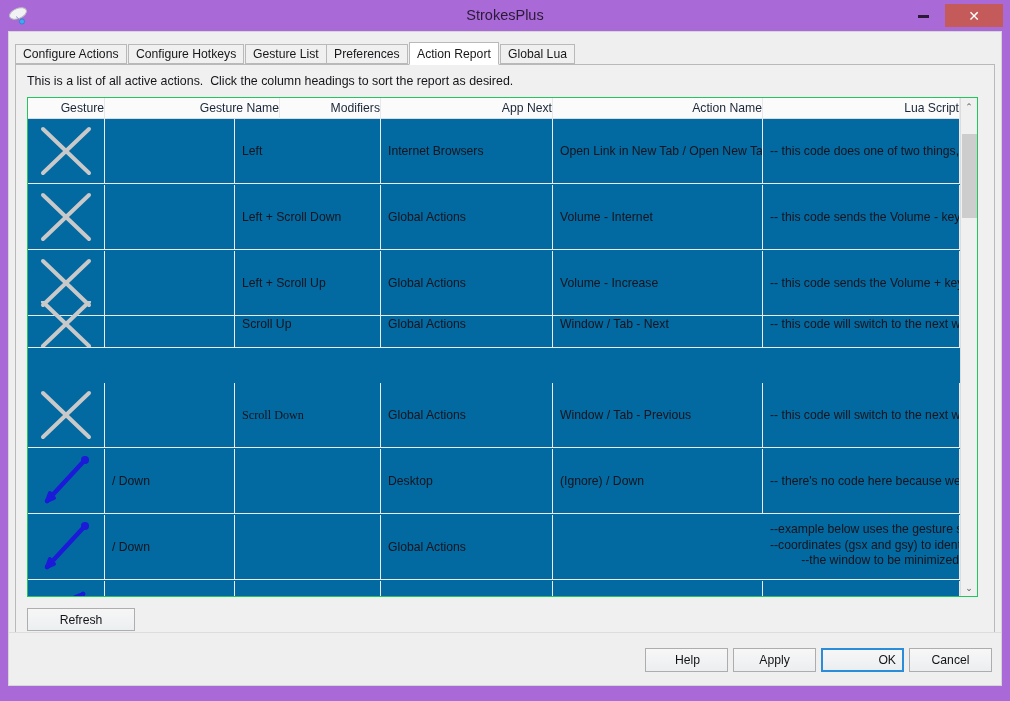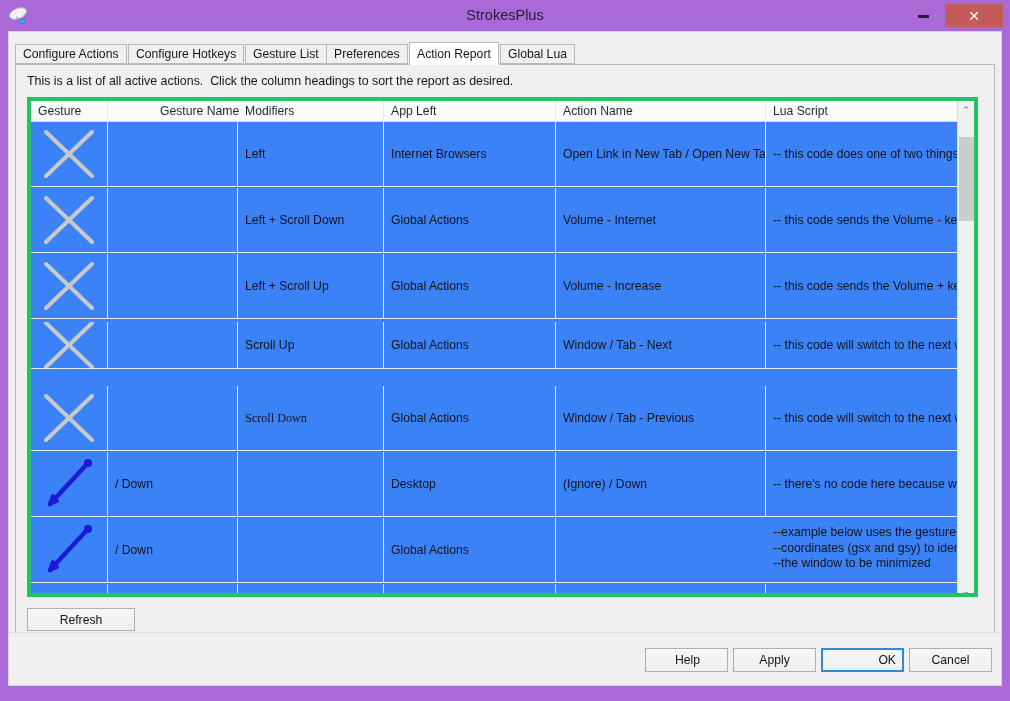--- a/index.html
+++ b/index.html
@@ -117,23 +117,24 @@
     font-size: 12.4px;
     color: #15151a;
     white-space: pre;
   }
 
   
   #grid {
     position: absolute;
     left: 11px; top: 32px;
     width: 951px; height: 500px;
-    background: #3b82f6;
-    border: 4px solid #22c55e;
+    background: #0369a1;
+    border: 1px solid #22c55e;
     overflow: hidden;
+    text-align: right;
   }
   #grid-inner {
     position: absolute; left: 0; top: 0;
     width: 932px; height: 498px;
     overflow: hidden;
   }
   #gridhead {
     position: absolute; left: 0; top: 0;
     width: 932px; height: 21px;
     background: #fbfbfc;
@@ -286,21 +287,21 @@
     <div id="tabpage">
 
       <div id="hint">This is a list of all active actions.  Click the column headings to sort the report as desired.</div>
 
       <div id="grid">
         <div id="grid-inner">
           <div id="gridhead">
               <div class="hcell" style="left: 0px; width: 77px; border-right: 1px solid rgb(230, 232, 236);"><span>Gesture</span></div>
               <div class="hcell" style="left: 77px; width: 130px; margin-left: 45px;"><span>Gesture Name</span></div>
               <div class="hcell" style="left: 207px; width: 146px;"><span>Modifiers</span></div>
-              <div class="hcell" style="left: 353px; width: 172px;"><span>App Left</span></div>
+              <div class="hcell" style="left: 353px; width: 172px;"><span>App Next</span></div>
               <div class="hcell" style="left: 525px; width: 210px;"><span>Action Name</span></div>
               <div class="hcell" style="left: 735px; width: 197px;"><span>Lua Script</span></div>
             </div>
           <div id="rows">
               <div class="row" style="top: 0px; height: 65px;">
                 <div class="cell gesture" style="left: 0px; width: 77px;"><svg class="gesture-svg" width="62" height="56" viewBox="0 0 62 56">
                     <line x1="8" y1="6" x2="54" y2="50" stroke="#c9c9c9" stroke-width="4" stroke-linecap="round"></line>
                     <line x1="54" y1="6" x2="8" y2="50" stroke="#c9c9c9" stroke-width="4" stroke-linecap="round"></line>
                   </svg></div>
                 <div class="cell" style="left: 77px; width: 130px;"></div>
@@ -324,21 +325,21 @@
                 <div class="cell gesture" style="left: 0px; width: 77px;"><svg class="gesture-svg" width="62" height="56" viewBox="0 0 62 56">
                     <line x1="8" y1="6" x2="54" y2="50" stroke="#c9c9c9" stroke-width="4" stroke-linecap="round"></line>
                     <line x1="54" y1="6" x2="8" y2="50" stroke="#c9c9c9" stroke-width="4" stroke-linecap="round"></line>
                   </svg></div>
                 <div class="cell" style="left: 77px; width: 130px;"></div>
                 <div class="cell" style="left: 207px; width: 146px;">Left + Scroll Up</div>
                 <div class="cell" style="left: 353px; width: 172px;">Global Actions</div>
                 <div class="cell" style="left: 525px; width: 210px;">Volume - Increase</div>
                 <div class="cell" style="left: 735px; width: 197px;">-- this code sends the Volume + key c…</div>
               </div>
-              <div class="row" style="top: 200px; height: 47px;">
+              <div class="row" style="top: 182px; height: 47px;">
                 <div class="cell gesture" style="left: 0px; width: 77px;"><svg class="gesture-svg" width="62" height="56" viewBox="0 0 62 56">
                     <line x1="8" y1="6" x2="54" y2="50" stroke="#c9c9c9" stroke-width="4" stroke-linecap="round"></line>
                     <line x1="54" y1="6" x2="8" y2="50" stroke="#c9c9c9" stroke-width="4" stroke-linecap="round"></line>
                   </svg></div>
                 <div class="cell" style="left: 77px; width: 130px;"></div>
                 <div class="cell" style="left: 207px; width: 146px;">Scroll Up</div>
                 <div class="cell" style="left: 353px; width: 172px;">Global Actions</div>
                 <div class="cell" style="left: 525px; width: 210px;">Window / Tab - Next</div>
                 <div class="cell" style="left: 735px; width: 197px;">-- this code will switch to the next win…</div>
               </div>

